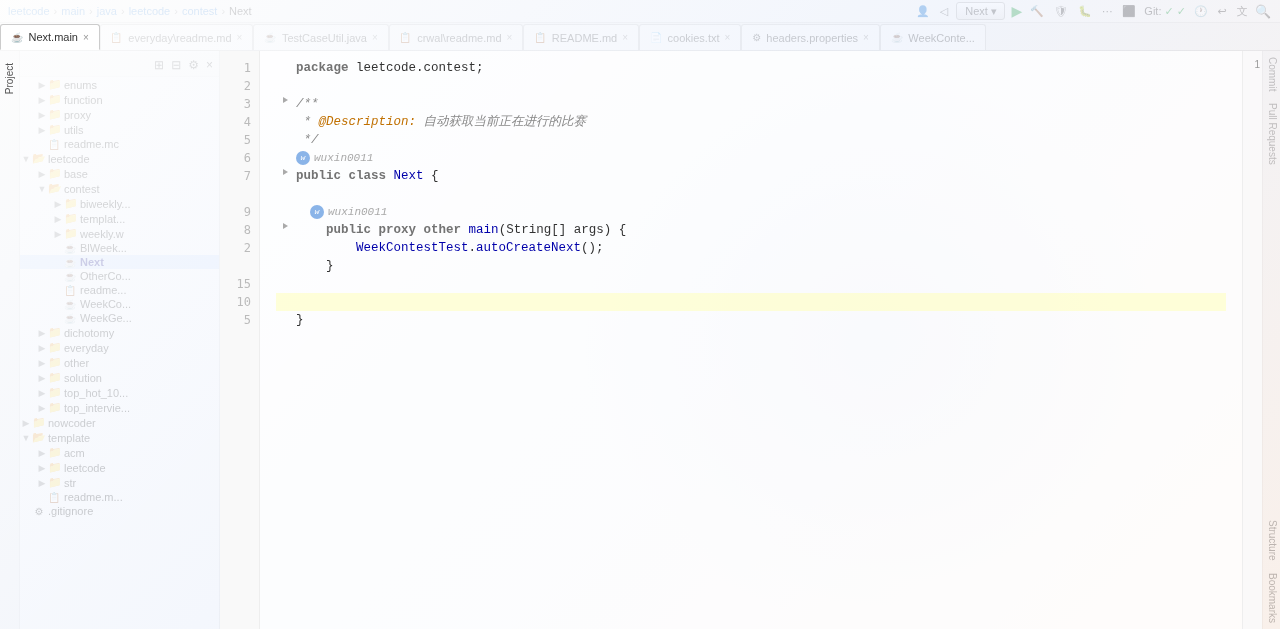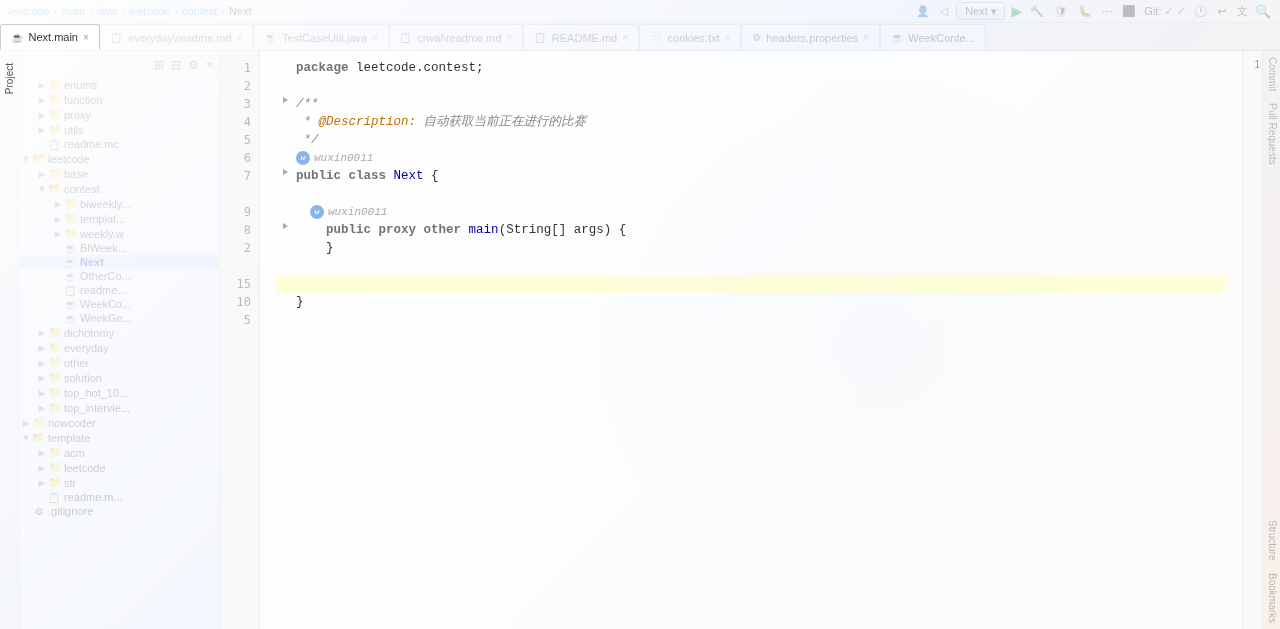--- a/index.html
+++ b/index.html
@@ -566,20 +566,24 @@
 
         <div class="code-line">
           <span class="fold-gutter">
             <svg width="10" height="10" viewBox="0 0 10 10">
                 <polygon points="3,2 8,5 3,8" fill="#aaa"></polygon>
               </svg>
           </span>
           <span>&nbsp;&nbsp;&nbsp;&nbsp;<span class="kw">public</span> <span class="kw">proxy</span> <span class="kw">other</span> <span class="method">main</span>(String[] args) {</span>
         </div>
 
+        <div class="code-line">
+          <span class="fold-gutter"></span>
+          <span>&nbsp;&nbsp;&nbsp;&nbsp;&nbsp;&nbsp;&nbsp;&nbsp;<span class="class-name">WeekContestTest</span>.<span class="method">autoCreateNext</span>();</span>
+        </div>
 
         <div class="code-line">
           <span class="fold-gutter"></span>
           <span>&nbsp;&nbsp;&nbsp;&nbsp;}</span>
         </div>
 
         <div class="code-line">
           <span class="fold-gutter"></span>
           <span>&nbsp;</span>
         </div>

